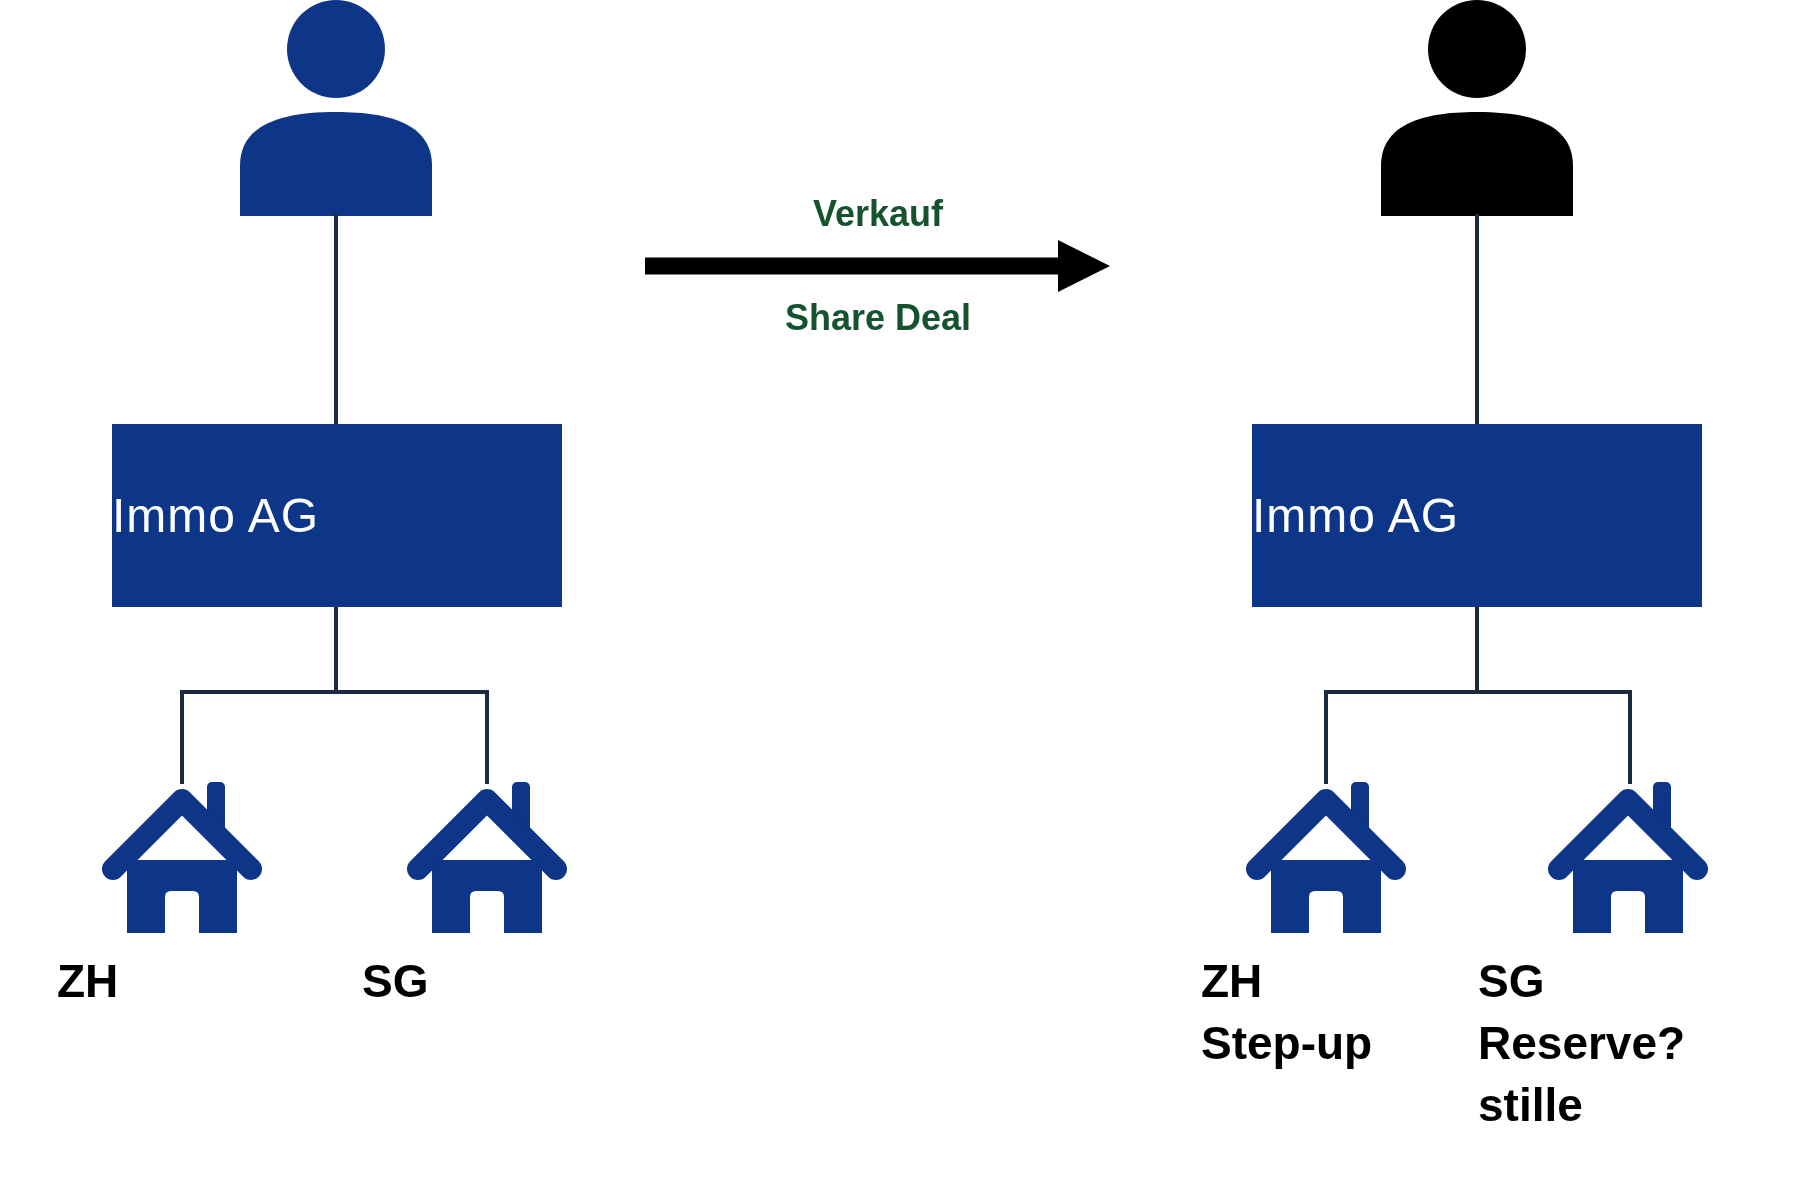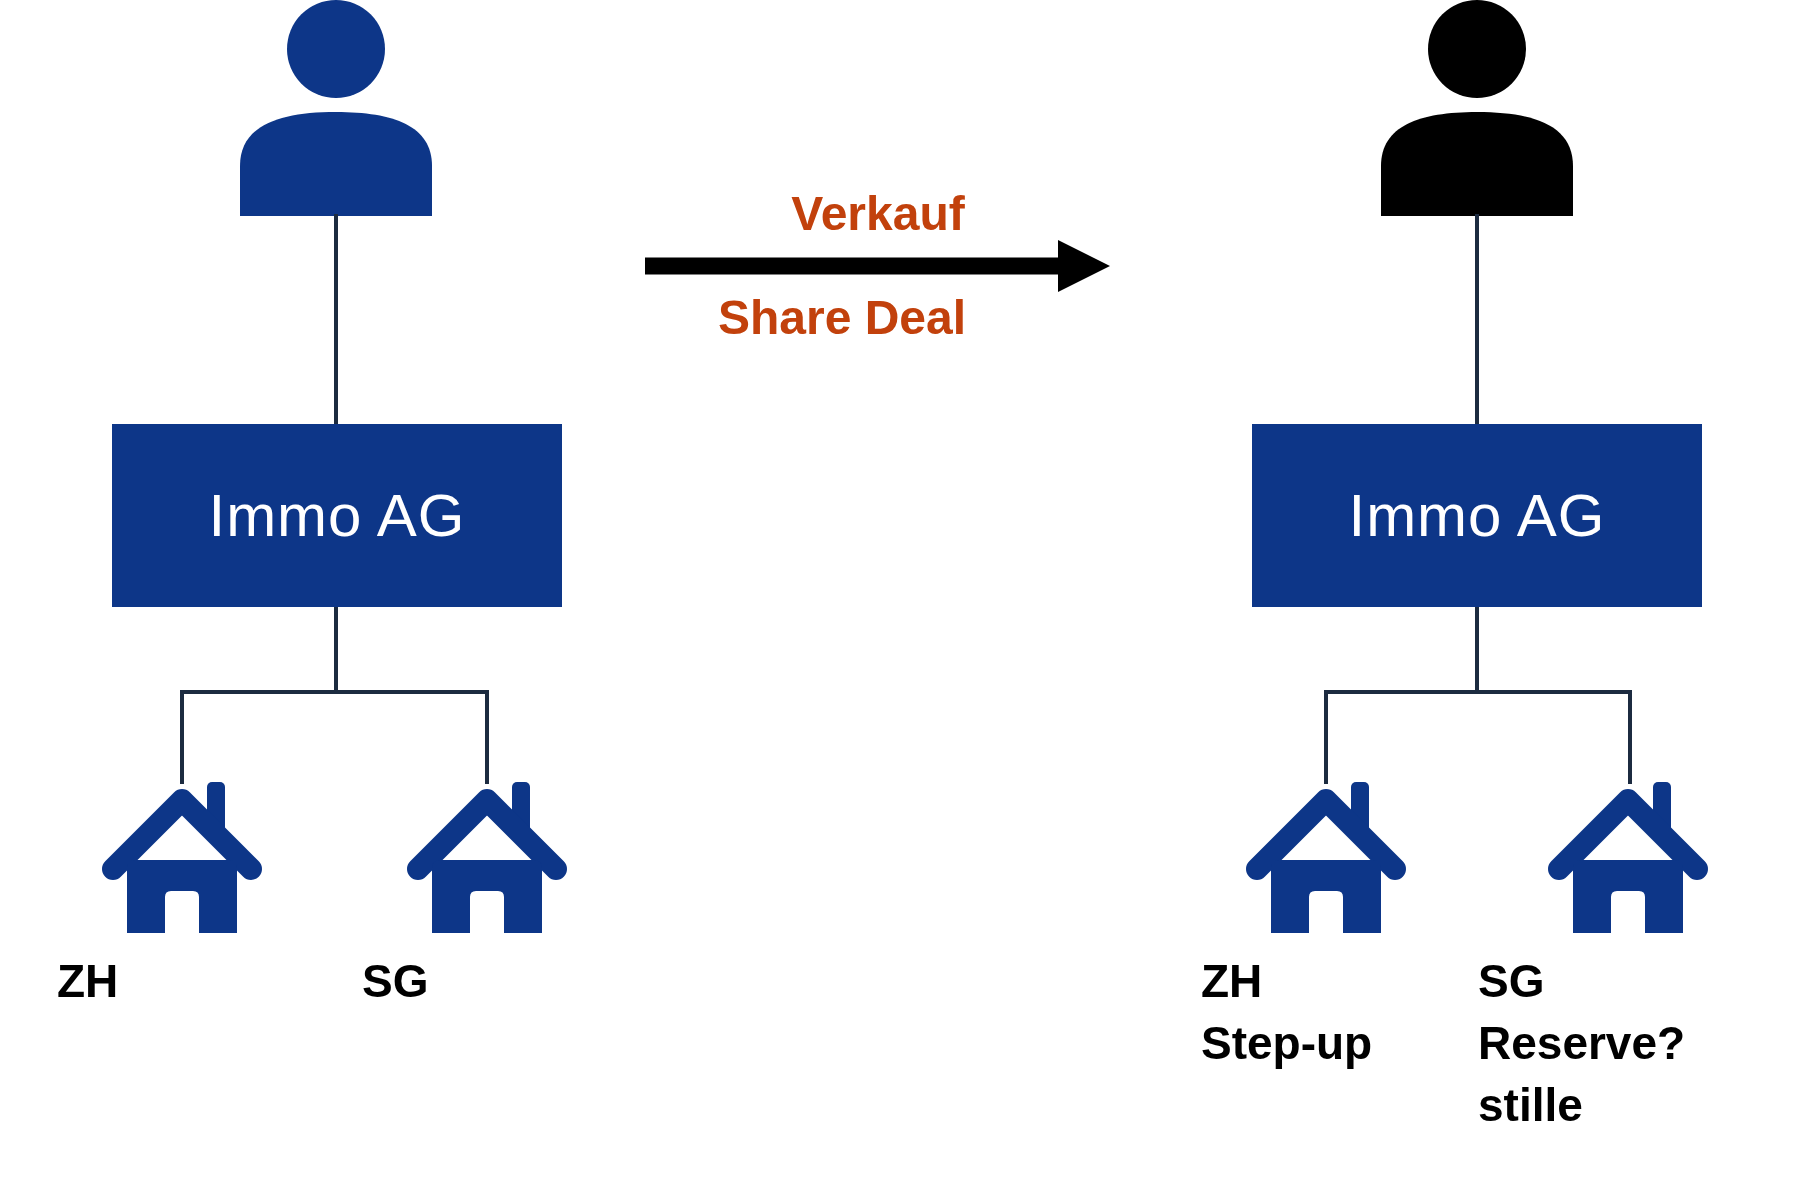--- a/index.html
+++ b/index.html
@@ -7,30 +7,30 @@
     position:relative;width:1800px;height:1200px;background:#ffffff;
     font-family:"Liberation Sans", sans-serif;overflow:hidden;
   }
   .abs{position:absolute;}
   .person{color:var(--blue,#0d3688);}
   .person.black{color:#000000;}
   .vline{width:4px;background:var(--connector,#1c2b40);}
   .hline{height:4px;background:var(--connector,#1c2b40);}
   .company-box{
     background:var(--blue,#0d3688);
-    display:flex;align-items:center;justify-content:center;
-    color:var(--on-blue,#ffffff);font-size:60px;font-weight:400;letter-spacing:1px;
+    display:flex;align-items:center;justify-content:flex-start;
+    color:var(--on-blue,#ffffff);font-size:48px;font-weight:400;letter-spacing:1px;
   }
   .house{color:var(--blue,#0d3688);}
   .label{
     text-align:left;color:#000000;font-weight:700;font-size:46px;line-height:62px;
     white-space:nowrap;
   }
   .flow-label{
-    text-align:center;color:#c2410c;font-weight:700;font-size:48px;line-height:52px;
+    text-align:center;color:#14532d;font-weight:700;font-size:36px;line-height:52px;
     white-space:nowrap;
   }
   .arrow{color:#000000;}
 </style>
 </head>
 <body>
 
 <div class="stage">
 
   <div class="abs person" style="left:238px;top:0px;width:196px;height:216px;">
@@ -74,21 +74,21 @@
   </div>
 
   <div class="abs flow-label" style="left:728px;top:188px;width:300px;">Verkauf</div>
 
   <div class="abs arrow" style="left:645px;top:240px;">
     <svg width="465" height="52" viewBox="0 0 465 52" aria-hidden="true">
       <path d="M0 17.5 H413 V0 L465 26 L413 52 V34.5 H0 Z" fill="currentColor"></path>
     </svg>
   </div>
 
-  <div class="abs flow-label" style="left:692px;top:292px;width:300px;">Share Deal</div>
+  <div class="abs flow-label" style="left:728px;top:292px;width:300px;">Share Deal</div>
 
   <div class="abs person black" style="left:1379px;top:0px;width:196px;height:216px;">
     <svg width="196" height="216" viewBox="0 0 196 216" aria-hidden="true">
       <circle cx="98" cy="49" r="49" fill="currentColor"></circle>
       <path d="M2 216 V166 C2 126 40 112 98 112 C156 112 194 126 194 166 V216 Z" fill="currentColor"></path>
     </svg>
   </div>
 
   <div class="abs vline" style="left:1475px;top:214px;height:212px;"></div>
 

